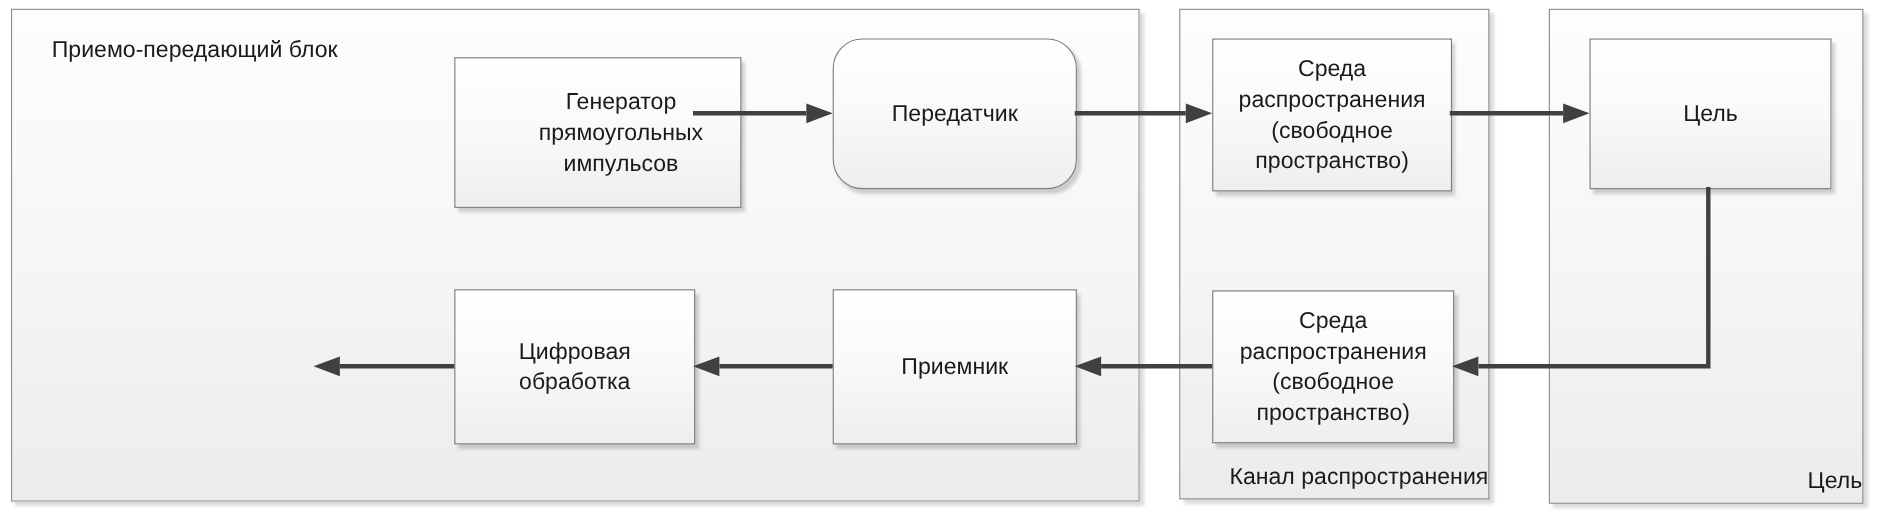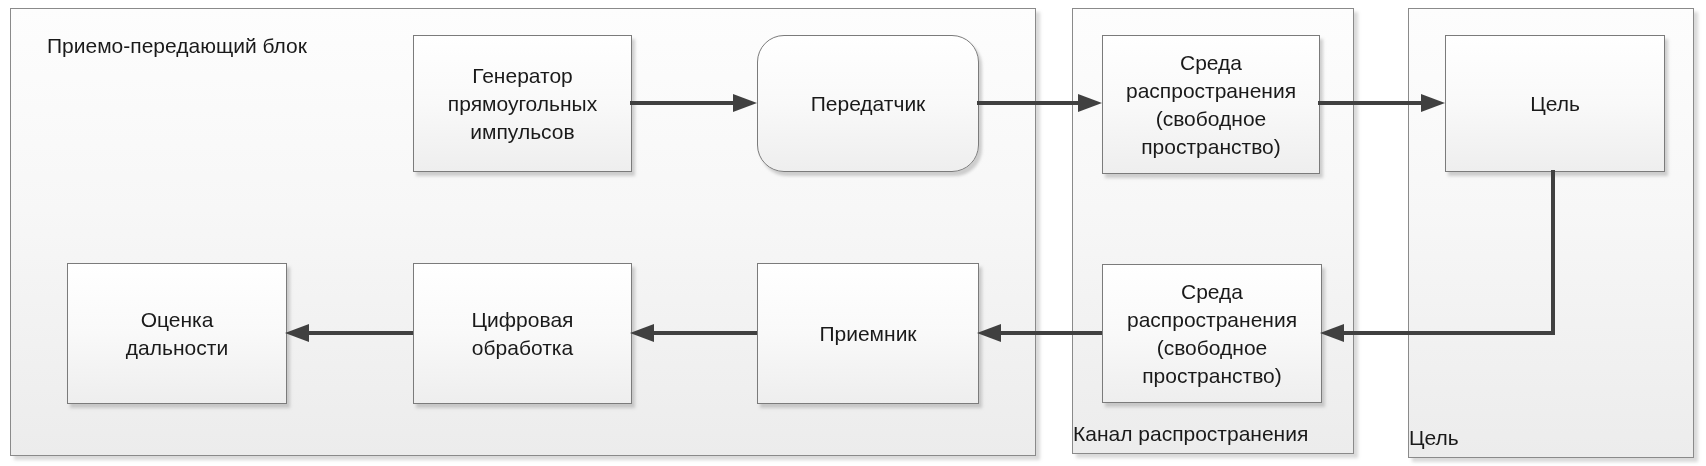--- a/index.html
+++ b/index.html
@@ -12,32 +12,32 @@
     background:linear-gradient(180deg,#fdfdfd 0%,#f7f7f7 45%,#ececec 100%);
     box-shadow:4px 4px 3px rgba(150,150,150,0.35);
   }
   .c1{left:10px;top:8px;width:1024px;height:446px;}
   .c2{left:1072px;top:8px;width:280px;height:444px;}
   .c3{left:1408px;top:8px;width:284px;height:448px;}
   .container-label{
     position:absolute;font-size:21px;line-height:26px;white-space:nowrap;
   }
   .container-label.tl{left:24px;top:24px;margin-left:12px;}
-  .container-label.bc{left:0;right:0;bottom:6px;text-align:left;}
+  .container-label.bc{left:0;right:0;bottom:6px;text-align:right;}
   .box{
     position:absolute;border:1px solid #7b7b7b;
     background:linear-gradient(180deg,#ffffff 0%,#f9f9f9 50%,#eeeeee 100%);
     box-shadow:3px 4px 3px rgba(140,140,140,0.4);
     display:flex;align-items:center;justify-content:center;
   }
   .box span{
     display:block;text-align:center;white-space:pre-line;
     font-size:21px;line-height:28px;
   }
-  .b-generator{left:413px;top:35px;width:217px;height:135px;}
+  .b-generator{left:413px;top:52px;width:217px;height:135px;padding-left:42px;}
   .b-transmitter{left:757px;top:35px;width:220px;height:135px;border-radius:27px;}
   .b-medium-top{left:1102px;top:35px;width:216px;height:137px;}
   .b-target{left:1445px;top:35px;width:218px;height:135px;}
   .b-range{left:67px;top:263px;width:218px;height:139px;}
   .b-digital{left:413px;top:263px;width:217px;height:139px;align-items:center;}
   .b-receiver{left:757px;top:263px;width:220px;height:139px;}
   .b-medium-bottom{left:1102px;top:264px;width:218px;height:137px;}
   .arrows{position:absolute;left:0;top:0;width:1706px;height:466px;pointer-events:none;}
 </style>
 </head>
@@ -65,24 +65,20 @@
   </div>
   <div class="box b-medium-top">
     <span>Среда
 распространения
 (свободное
 пространство)</span>
   </div>
   <div class="box b-target">
     <span>Цель</span>
   </div>
-  <div class="box b-range">
-    <span>Оценка
-дальности</span>
-  </div>
   <div class="box b-digital">
     <span>Цифровая
 обработка</span>
   </div>
   <div class="box b-receiver">
     <span>Приемник</span>
   </div>
   <div class="box b-medium-bottom">
     <span>Среда
 распространения

